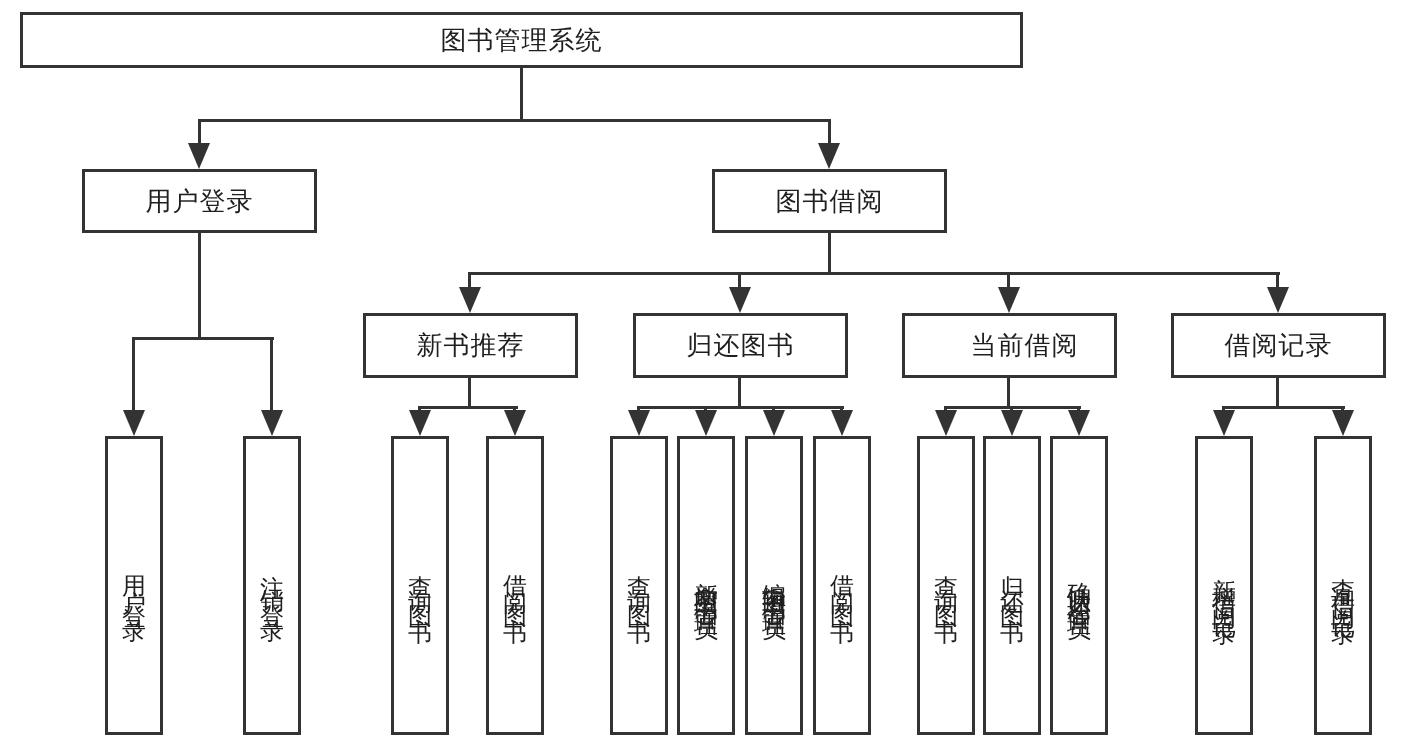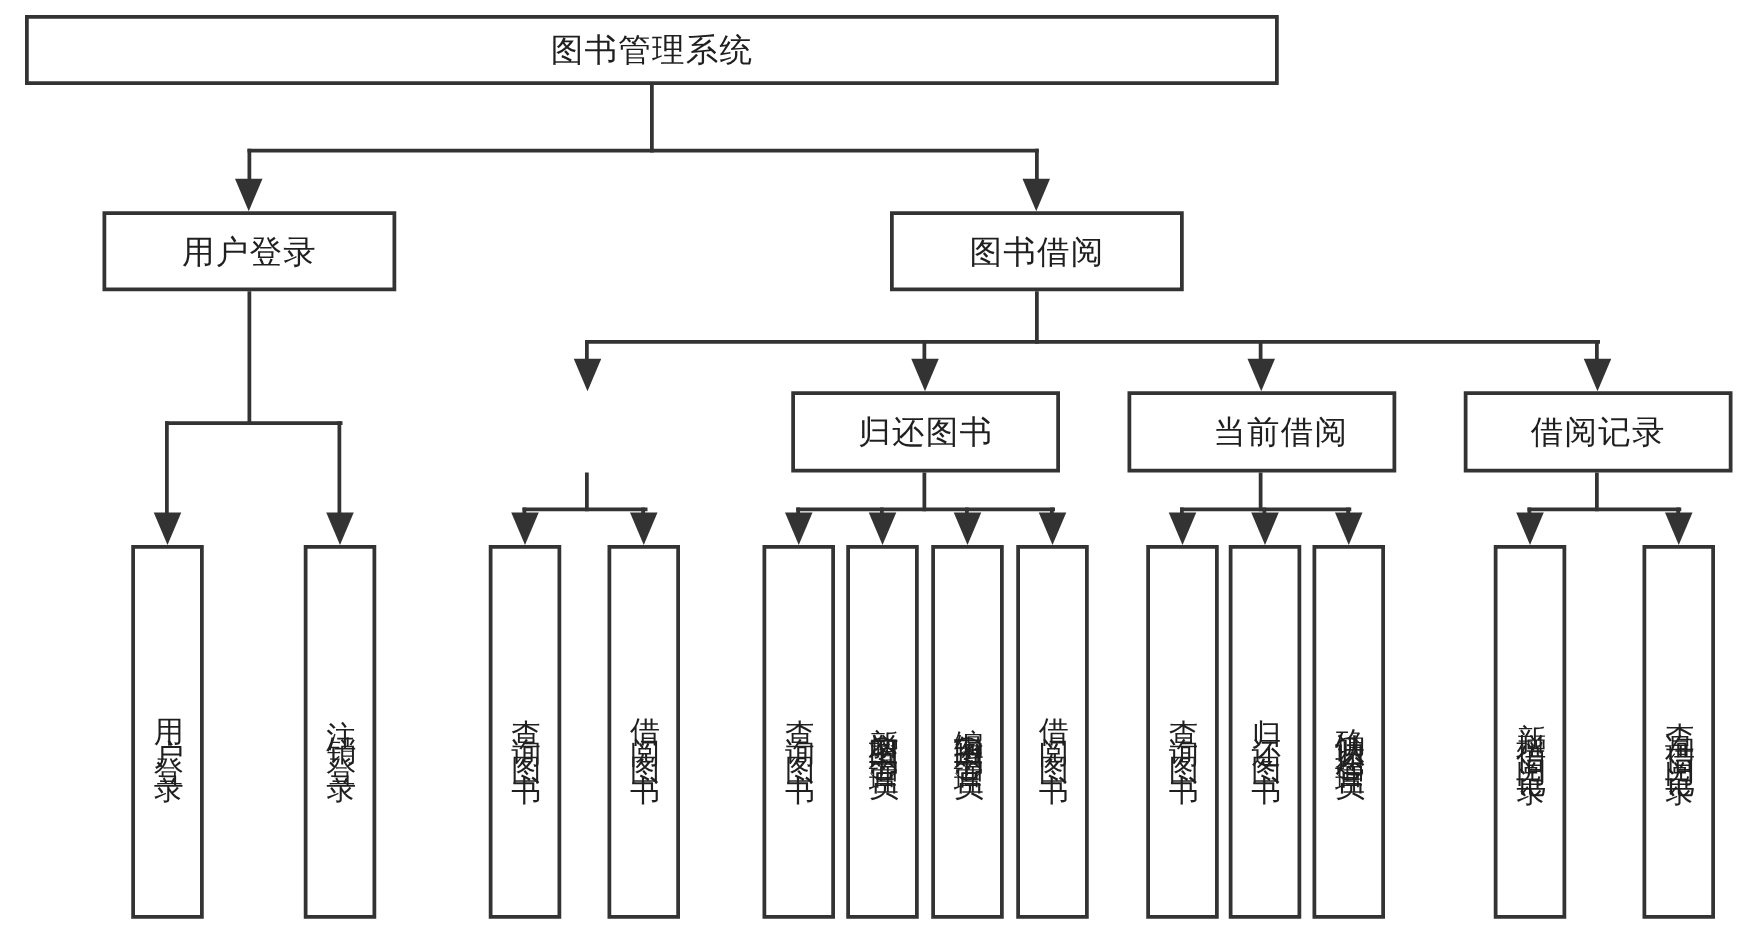--- a/index.html
+++ b/index.html
@@ -72,20 +72,23 @@
   <div class="hl" style="left:468px;top:272px;width:812px;"></div>
   <div class="vl" style="left:468px;top:272px;height:18px;"></div>
   <div class="vl" style="left:738px;top:272px;height:18px;"></div>
   <div class="vl" style="left:1007px;top:272px;height:18px;"></div>
   <div class="vl" style="left:1276px;top:272px;height:18px;"></div>
   <div class="arr" style="left:459px;top:287px;"></div>
   <div class="arr" style="left:729px;top:287px;"></div>
   <div class="arr" style="left:998px;top:287px;"></div>
   <div class="arr" style="left:1267px;top:287px;"></div>
 
+  <div class="node lvl3" style="left:363px;">
+    <span class="hlabel">新书推荐</span>
+  </div>
   <div class="node lvl3" style="left:633px;">
     <span class="hlabel">归还图书</span>
   </div>
   <div class="node lvl3" style="left:902px;padding-left:30px;">
     <span class="hlabel">当前借阅</span>
   </div>
   <div class="node lvl3" style="left:1171px;">
     <span class="hlabel">借阅记录</span>
   </div>
 

